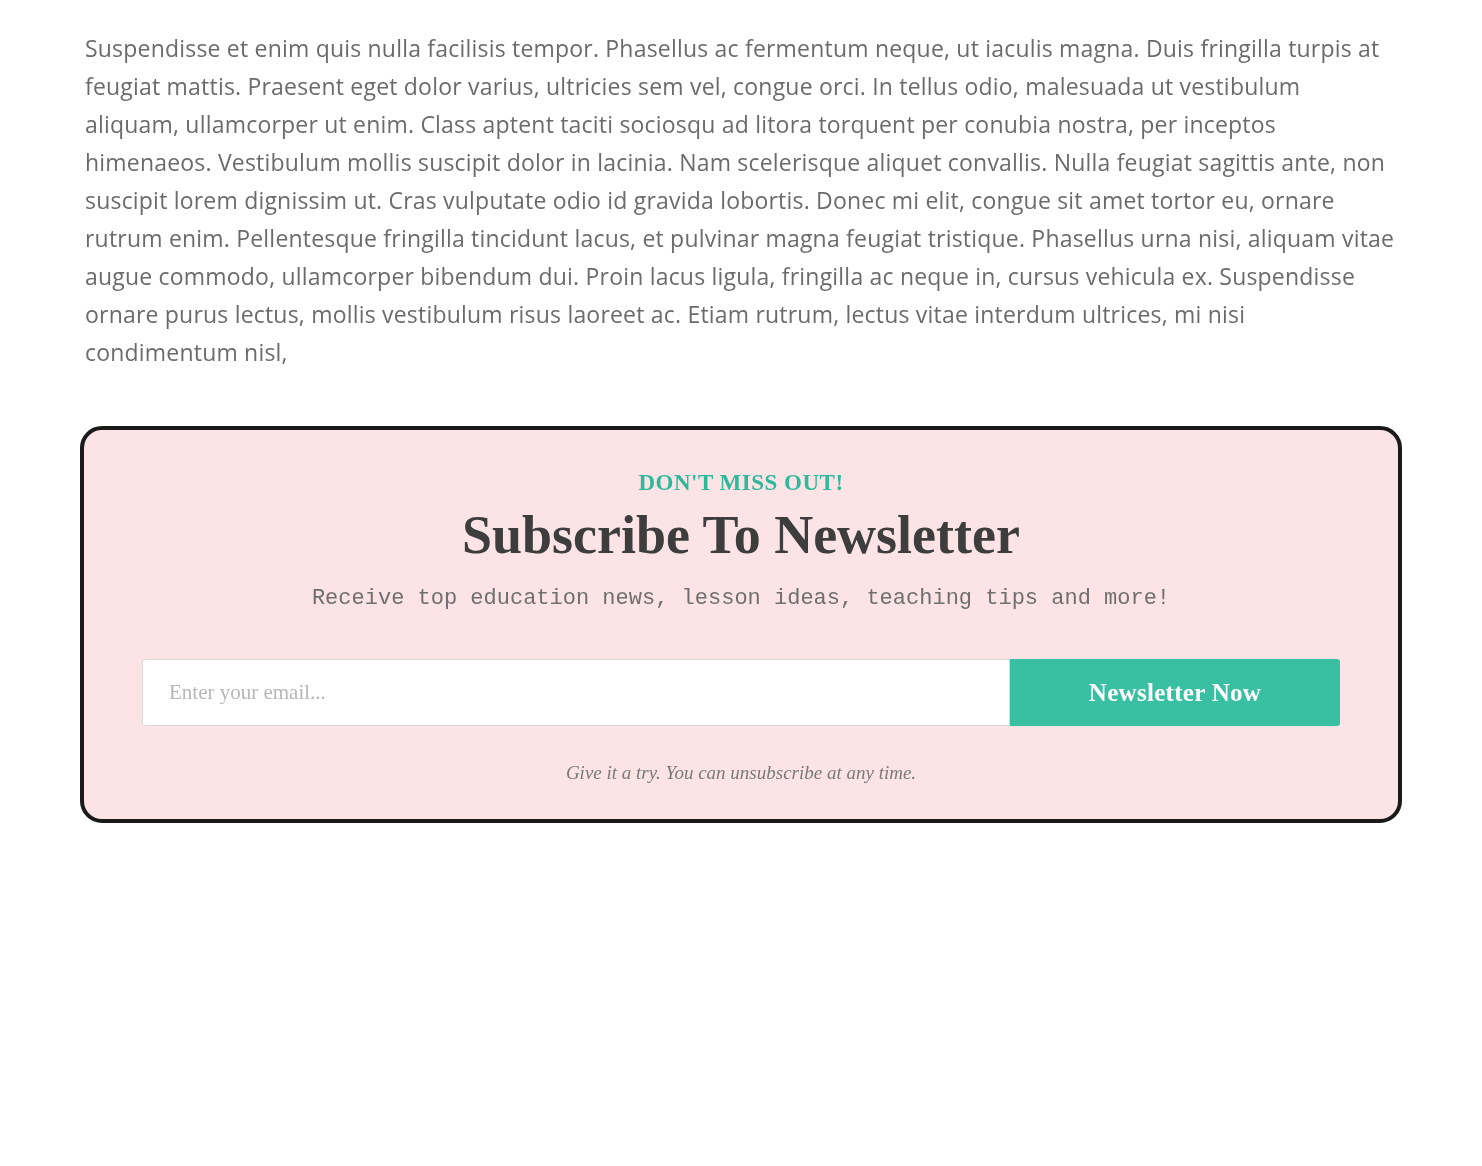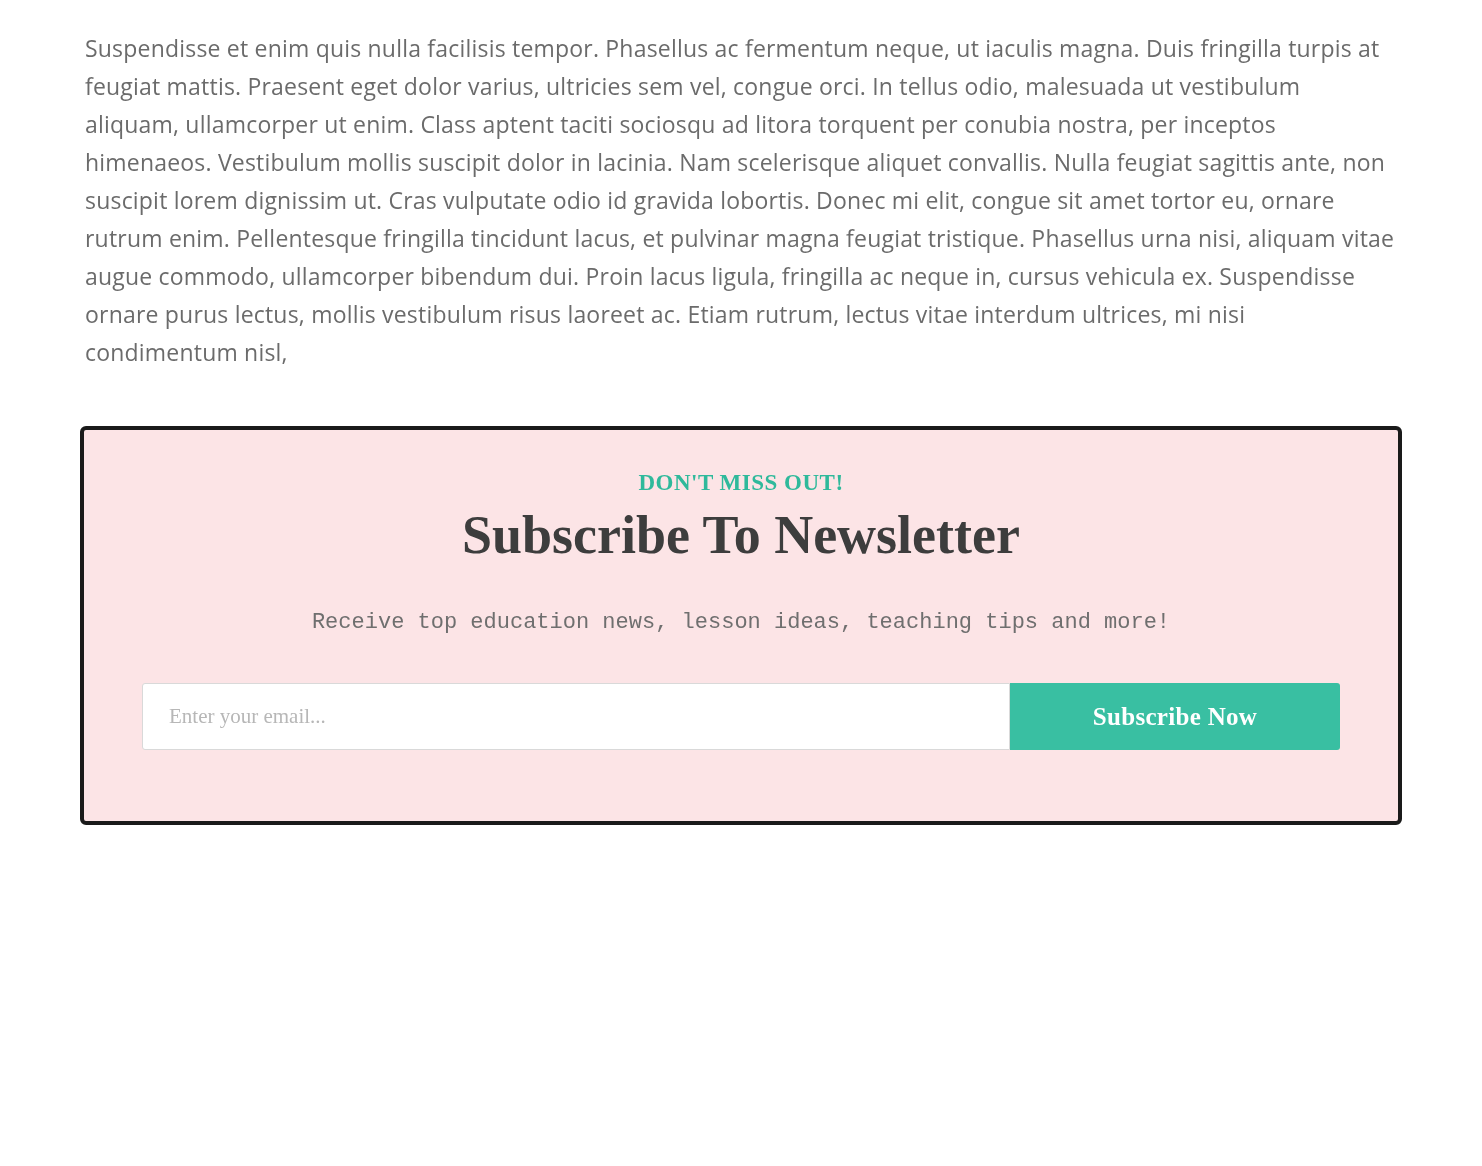--- a/index.html
+++ b/index.html
@@ -17,38 +17,38 @@
       color: #6b6b6b;
       font-size: 23px;
       line-height: 1.65;
       margin-bottom: 55px;
       padding: 0 5px;
       letter-spacing: 0.2px;
     }
     .newsletter-box {
       background: #fce4e6;
       border: 4px solid #1a1a1a;
-      border-radius: 6px;
+      border-radius: 22px;
       padding: 40px 50px 35px 50px;
       text-align: center;
     }
     .newsletter-eyebrow {
       color: #2fb99b;
       font-size: 23px;
       font-weight: 700;
       letter-spacing: 0.5px;
       margin-bottom: 8px;
       font-family: Georgia, "Times New Roman", serif;
     }
     .newsletter-title {
       color: #3d3d3d;
       font-size: 54px;
       font-weight: 700;
       font-family: Georgia, "Times New Roman", serif;
-      margin-bottom: 44px;
+      margin-bottom: 20px;
     }
     .newsletter-sub {
       color: #6f6f6f;
       font-size: 22px;
       font-family: "Courier New", Courier, monospace;
       margin-bottom: 48px;
     }
     .form-row {
       display: flex;
       gap: 0;
@@ -93,15 +93,16 @@
 <body>
 
 <p class="body-text">Suspendisse et enim quis nulla facilisis tempor. Phasellus ac fermentum neque, ut iaculis magna. Duis fringilla turpis at feugiat mattis. Praesent eget dolor varius, ultricies sem vel, congue orci. In tellus odio, malesuada ut vestibulum aliquam, ullamcorper ut enim. Class aptent taciti sociosqu ad litora torquent per conubia nostra, per inceptos himenaeos. Vestibulum mollis suscipit dolor in lacinia. Nam scelerisque aliquet convallis. Nulla feugiat sagittis ante, non suscipit lorem dignissim ut. Cras vulputate odio id gravida lobortis. Donec mi elit, congue sit amet tortor eu, ornare rutrum enim. Pellentesque fringilla tincidunt lacus, et pulvinar magna feugiat tristique. Phasellus urna nisi, aliquam vitae augue commodo, ullamcorper bibendum dui. Proin lacus ligula, fringilla ac neque in, cursus vehicula ex. Suspendisse ornare purus lectus, mollis vestibulum risus laoreet ac. Etiam rutrum, lectus vitae interdum ultrices, mi nisi condimentum nisl,</p>
 
 <div class="newsletter-box">
   <div class="newsletter-eyebrow">DON'T MISS OUT!</div>
   <div class="newsletter-title">Subscribe To Newsletter</div>
   <div class="newsletter-sub">Receive top education news, lesson ideas, teaching tips and more!</div>
   <div class="form-row">
     <input type="email" class="email-input" placeholder="Enter your email..." style="">
-    <button class="subscribe-btn">Subscribe Now</button>
+    <button class="subscribe-btn">Newsletter Now</button>
   </div>
+  <div class="newsletter-footnote">Give it a try. You can unsubscribe at any time.</div>
 </div>
 
 </body></html>

